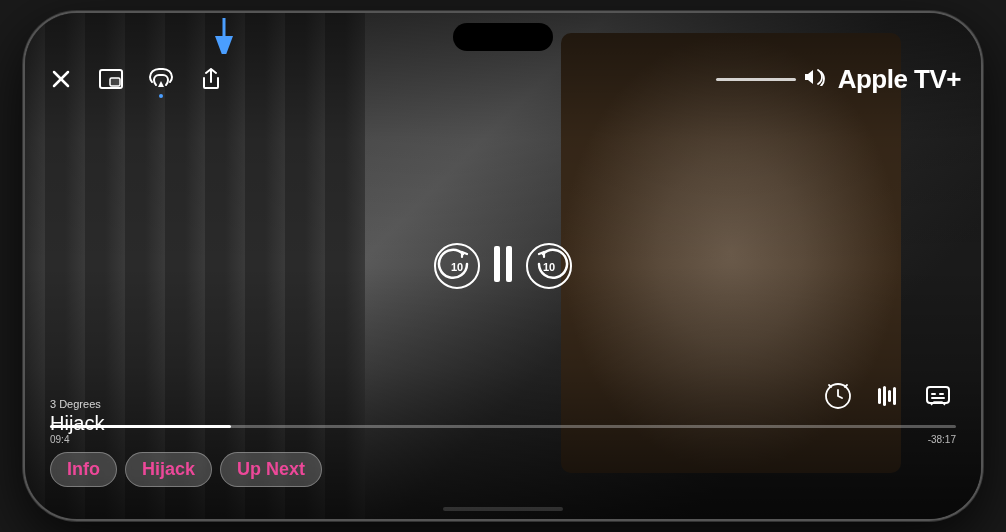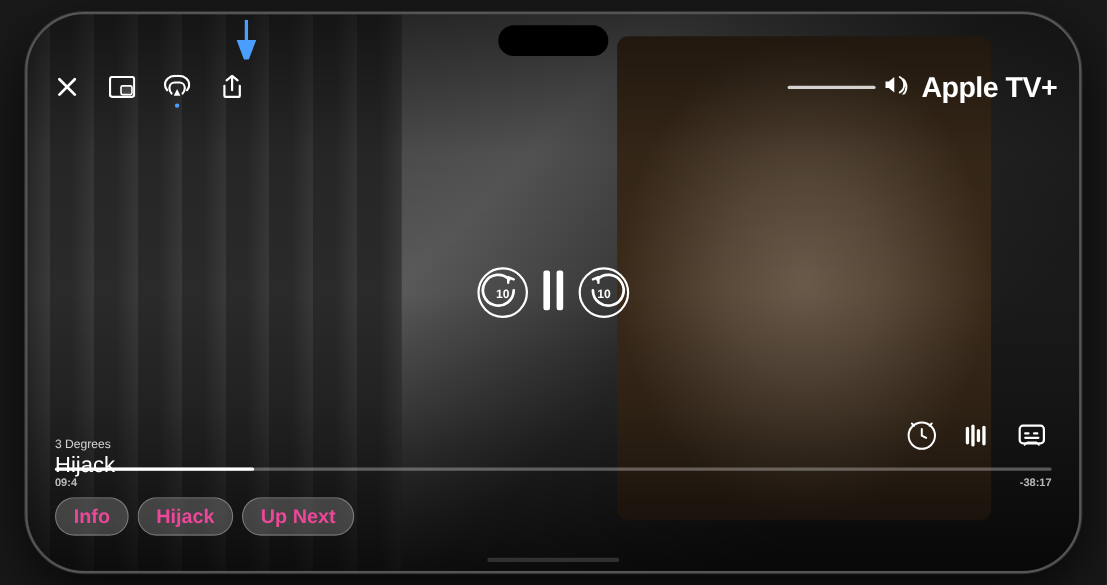--- a/index.html
+++ b/index.html
@@ -245,21 +245,20 @@
     .progress-fill {
       height: 100%;
       background: white;
       border-radius: 2px;
     }
 
     .time-labels {
       display: flex;
       justify-content: space-between;
       margin-top: 6px;
-      font-weight: bold;
     }
 
     .time-label {
       color: rgba(255,255,255,0.7);
       font-size: 10px;
     }
 
     
     .right-side-icons {
       position: absolute;

